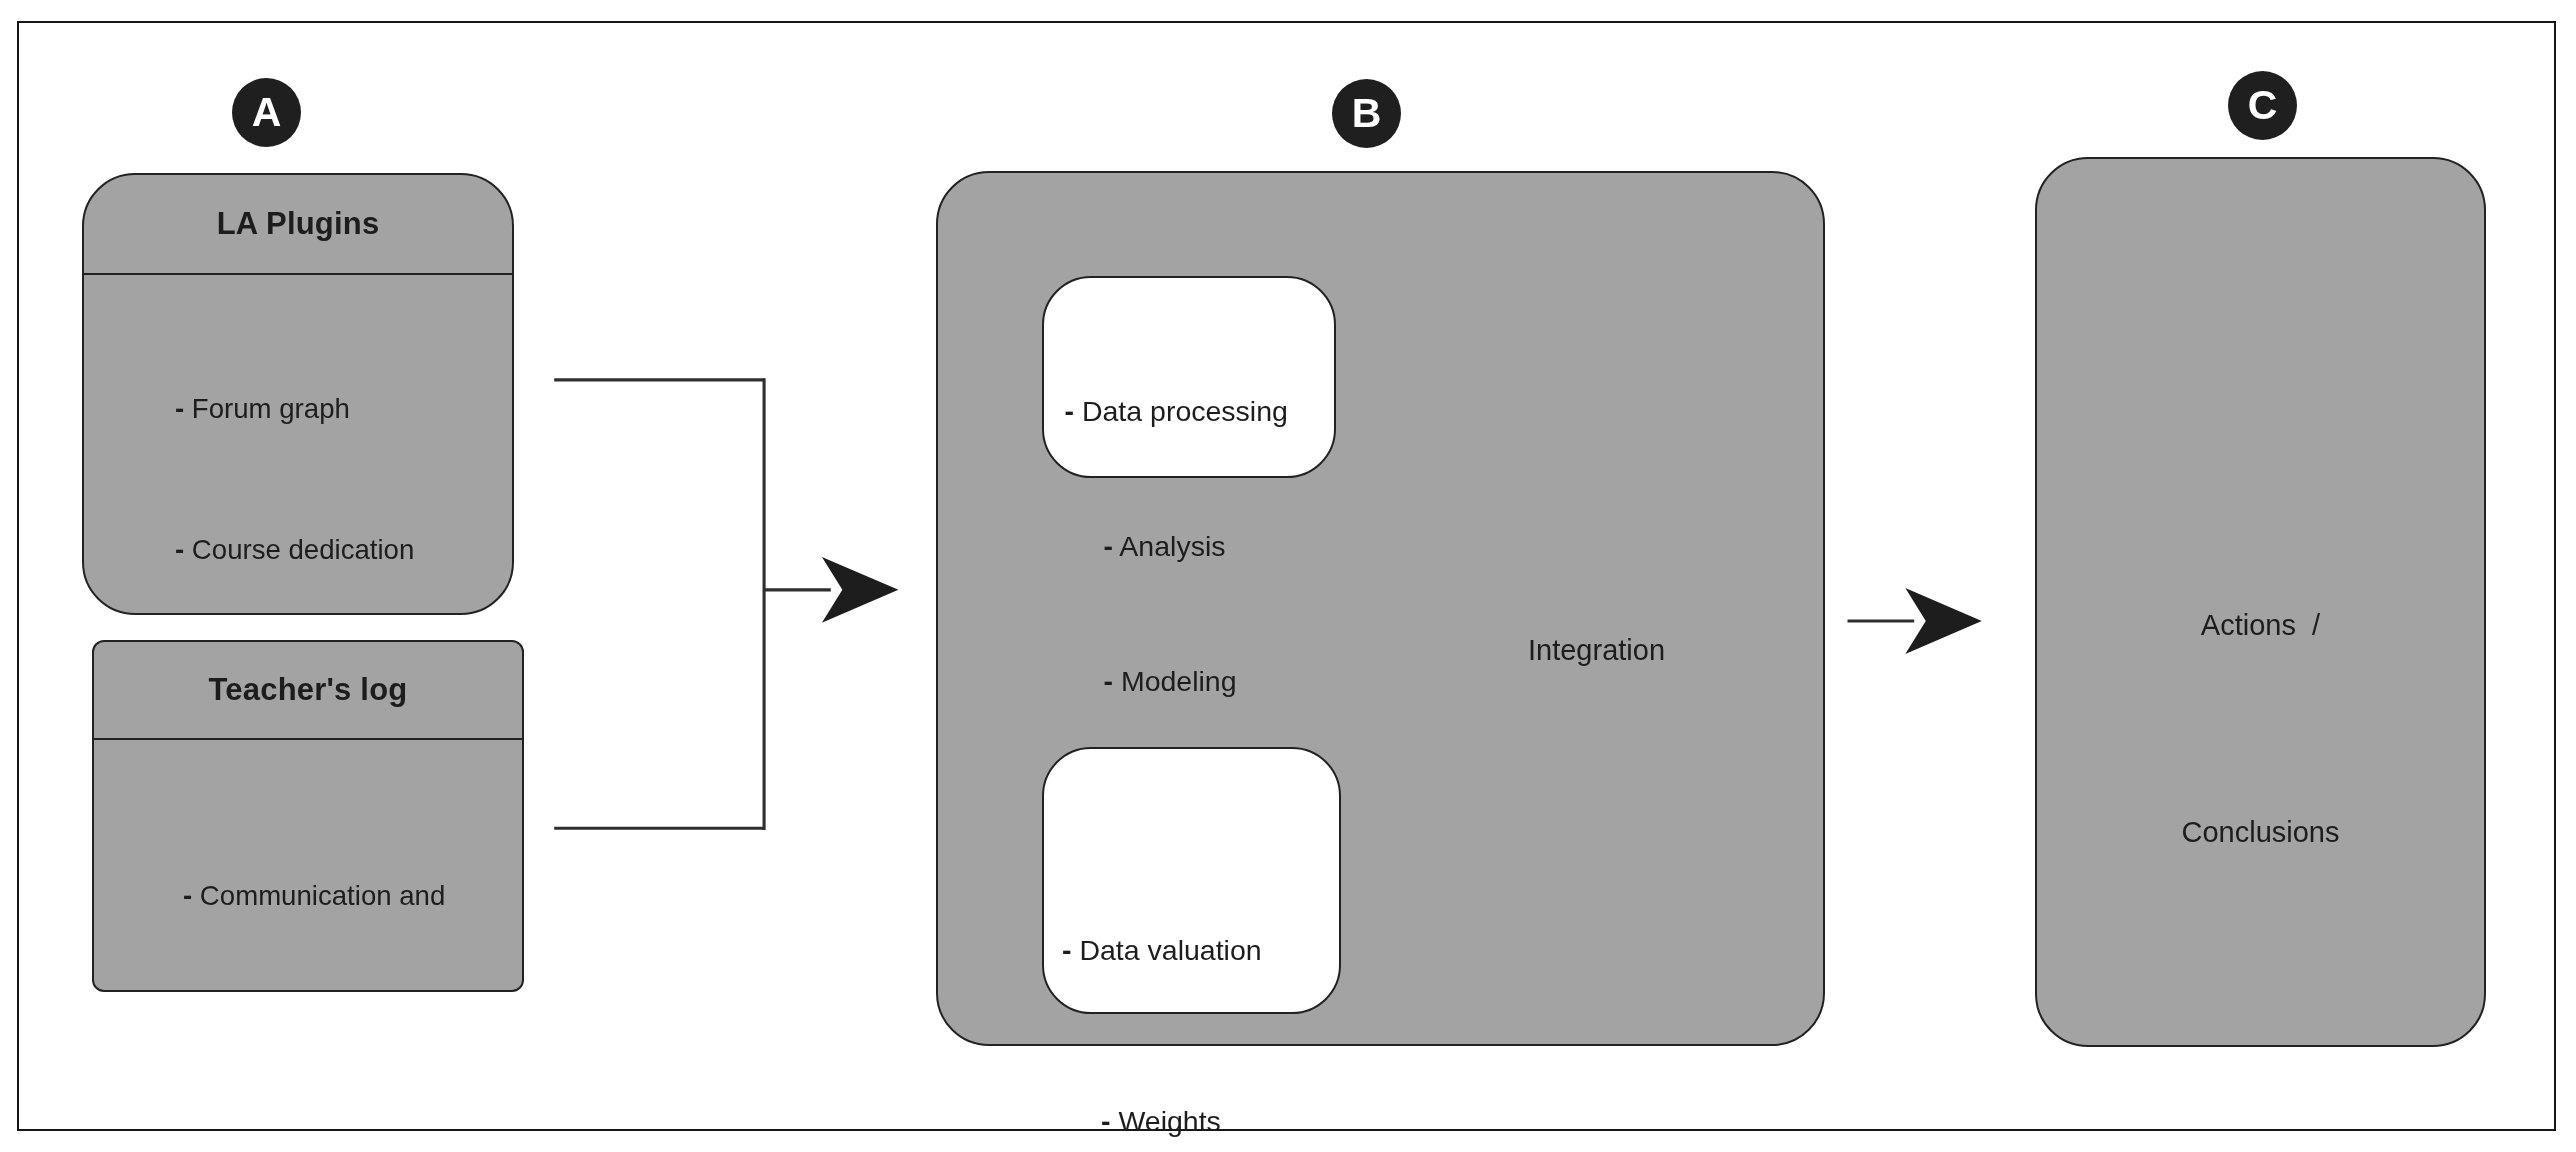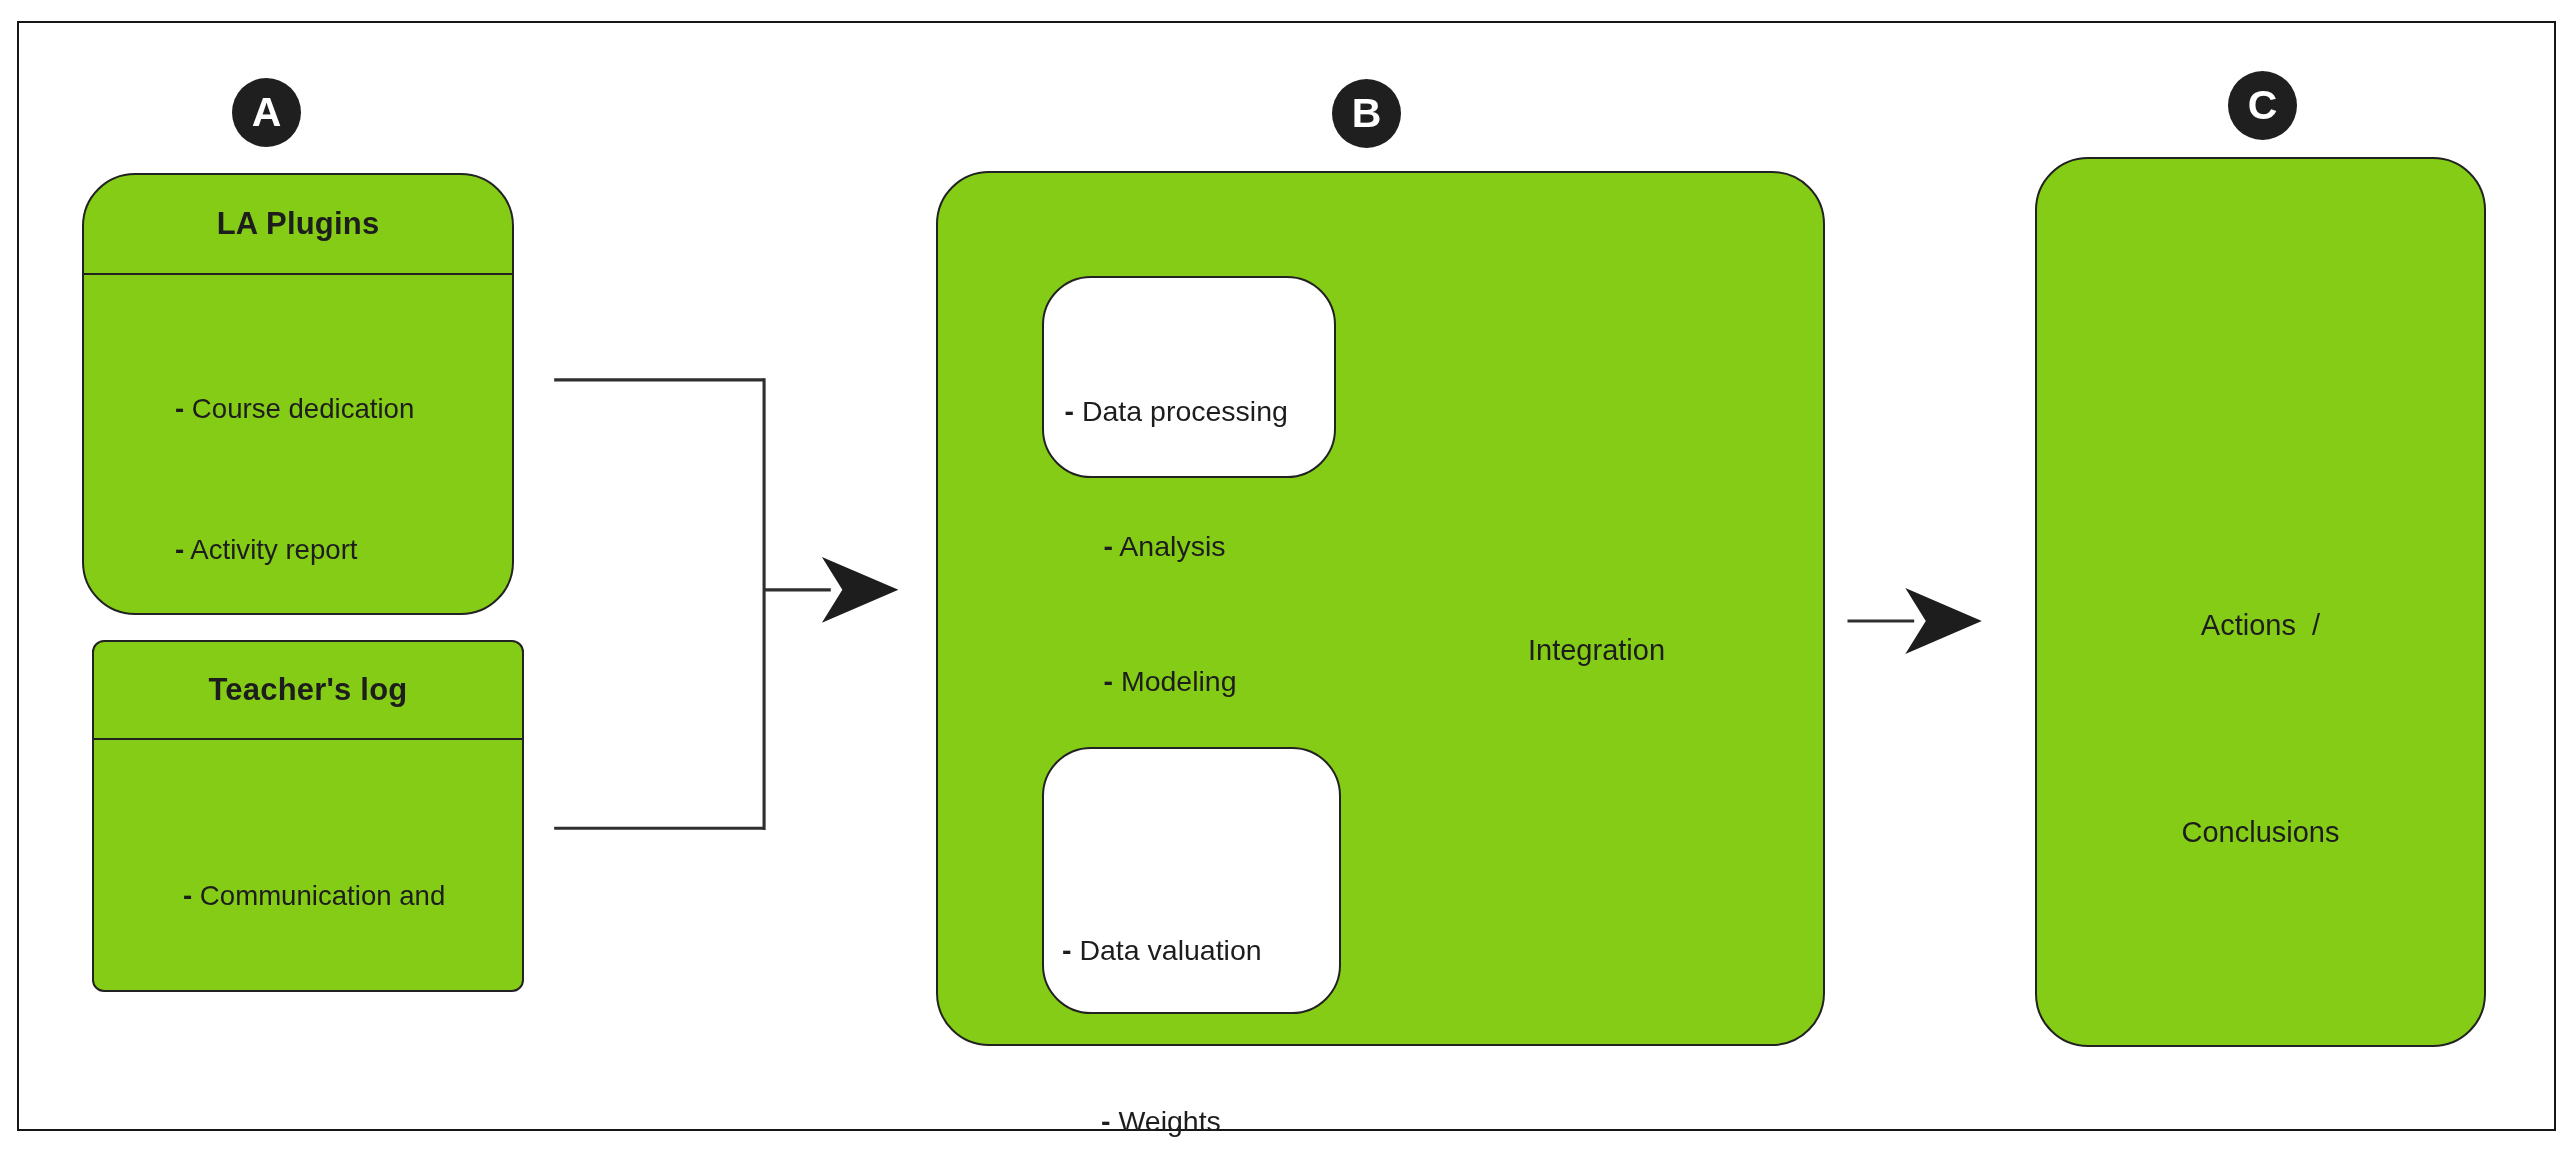--- a/index.html
+++ b/index.html
@@ -16,21 +16,21 @@
   .wires { position:absolute; left:0; top:0; }
 
   .badge {
     position:absolute; width:69px; height:69px; border-radius:50%;
     background:#1f1f1f; color:#ffffff;
     display:flex; align-items:center; justify-content:center;
     font-size:41px; font-weight:bold;
   }
 
   .box {
-    position:absolute; background:#84cc16; border:2.7px solid #222222;
+    position:absolute; background:#a3a3a3; border:2.7px solid #222222;
     box-sizing:border-box; border-radius:53px;
   }
   .box-header {
     display:flex; align-items:center; justify-content:center;
     border-bottom:2.7px solid #222222;
     font-weight:bold; font-size:31px; letter-spacing:0.2px;
   }
   .la-header { height:98px; }
   .tl-header { height:96px; }
 
@@ -98,20 +98,21 @@
   <div class="badge" style="left:1332px; top:79px;">
     <span>B</span>
   </div>
   <div class="badge" style="left:2228px; top:71px;">
     <span>C</span>
   </div>
 
   <div class="box" style="left:82px; top:173px; width:432px; height:442px;">
     <div class="box-header la-header">LA Plugins</div>
     <div class="items la-items">
+      <div class="dashed">- Forum graph</div>
       <div class="dashed">- Course dedication</div>
       <div class="dashed">- Activity report</div>
       <div class="dashed">- Logs</div>
       
     </div>
   </div>
 
   <div class="box" style="left:92px; top:640px; width:432px; height:352px;border-radius:12px;">
     <div class="box-header tl-header">Teacher's log</div>
     <div class="items tl-items">

